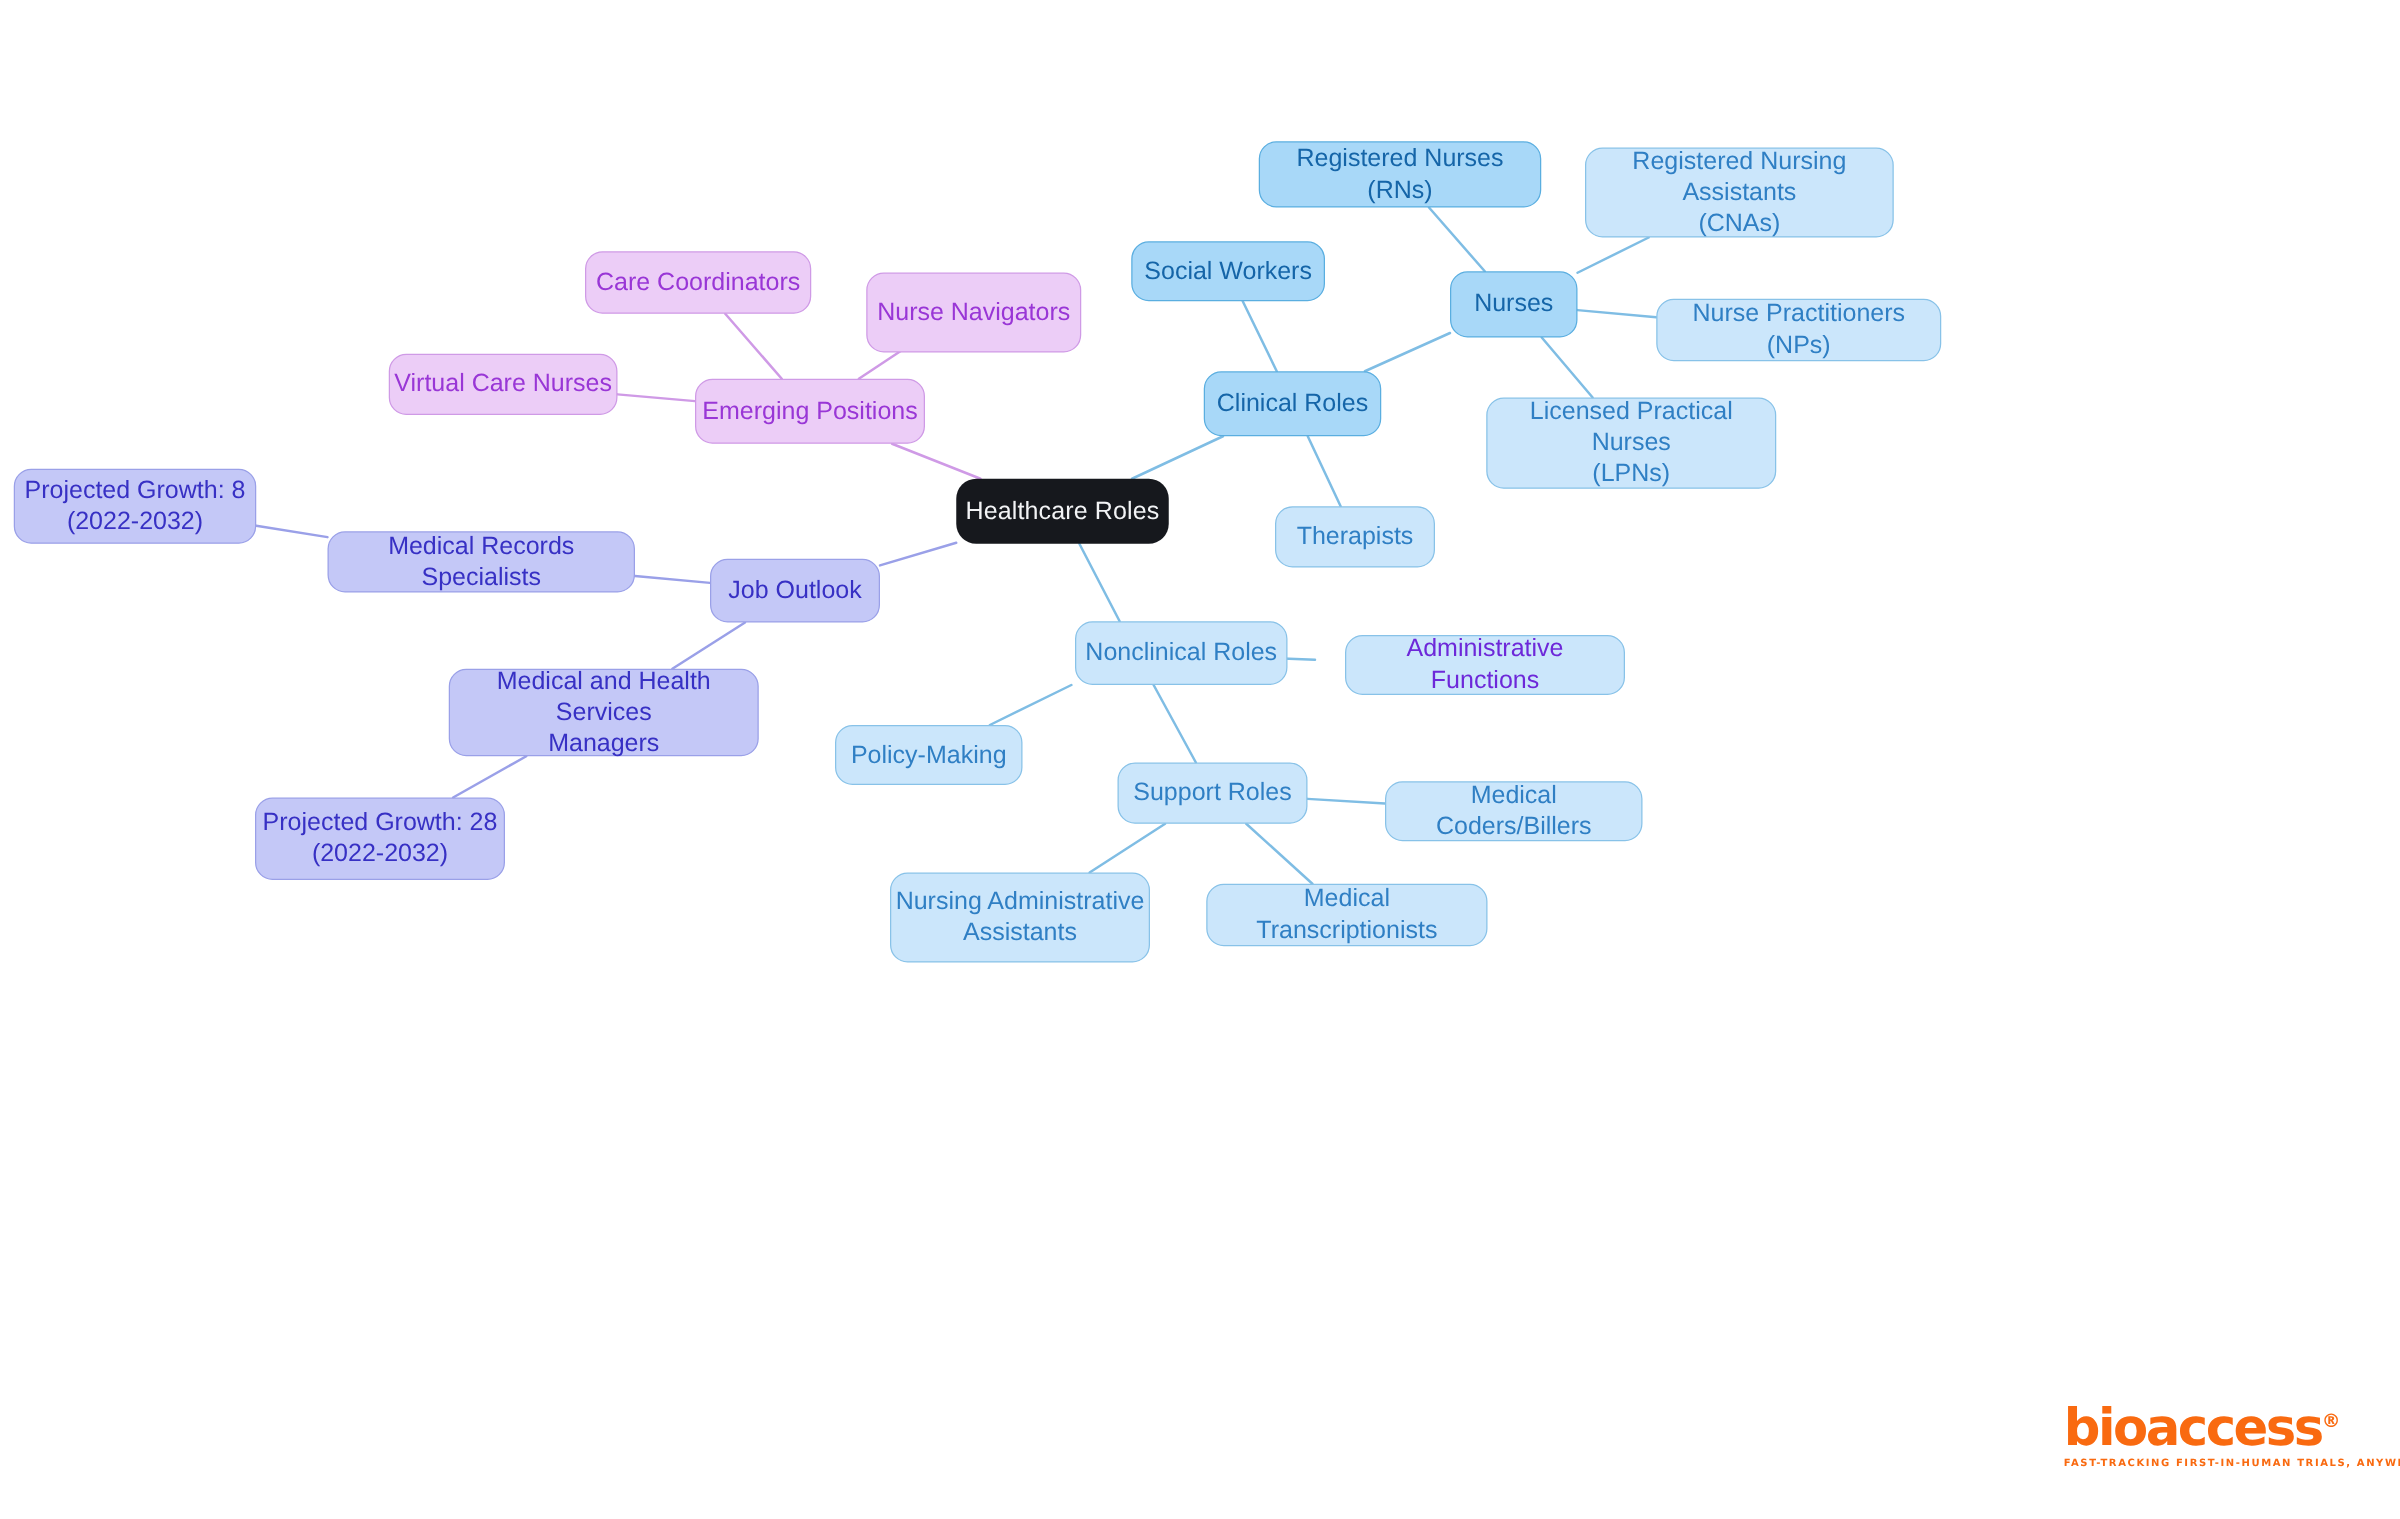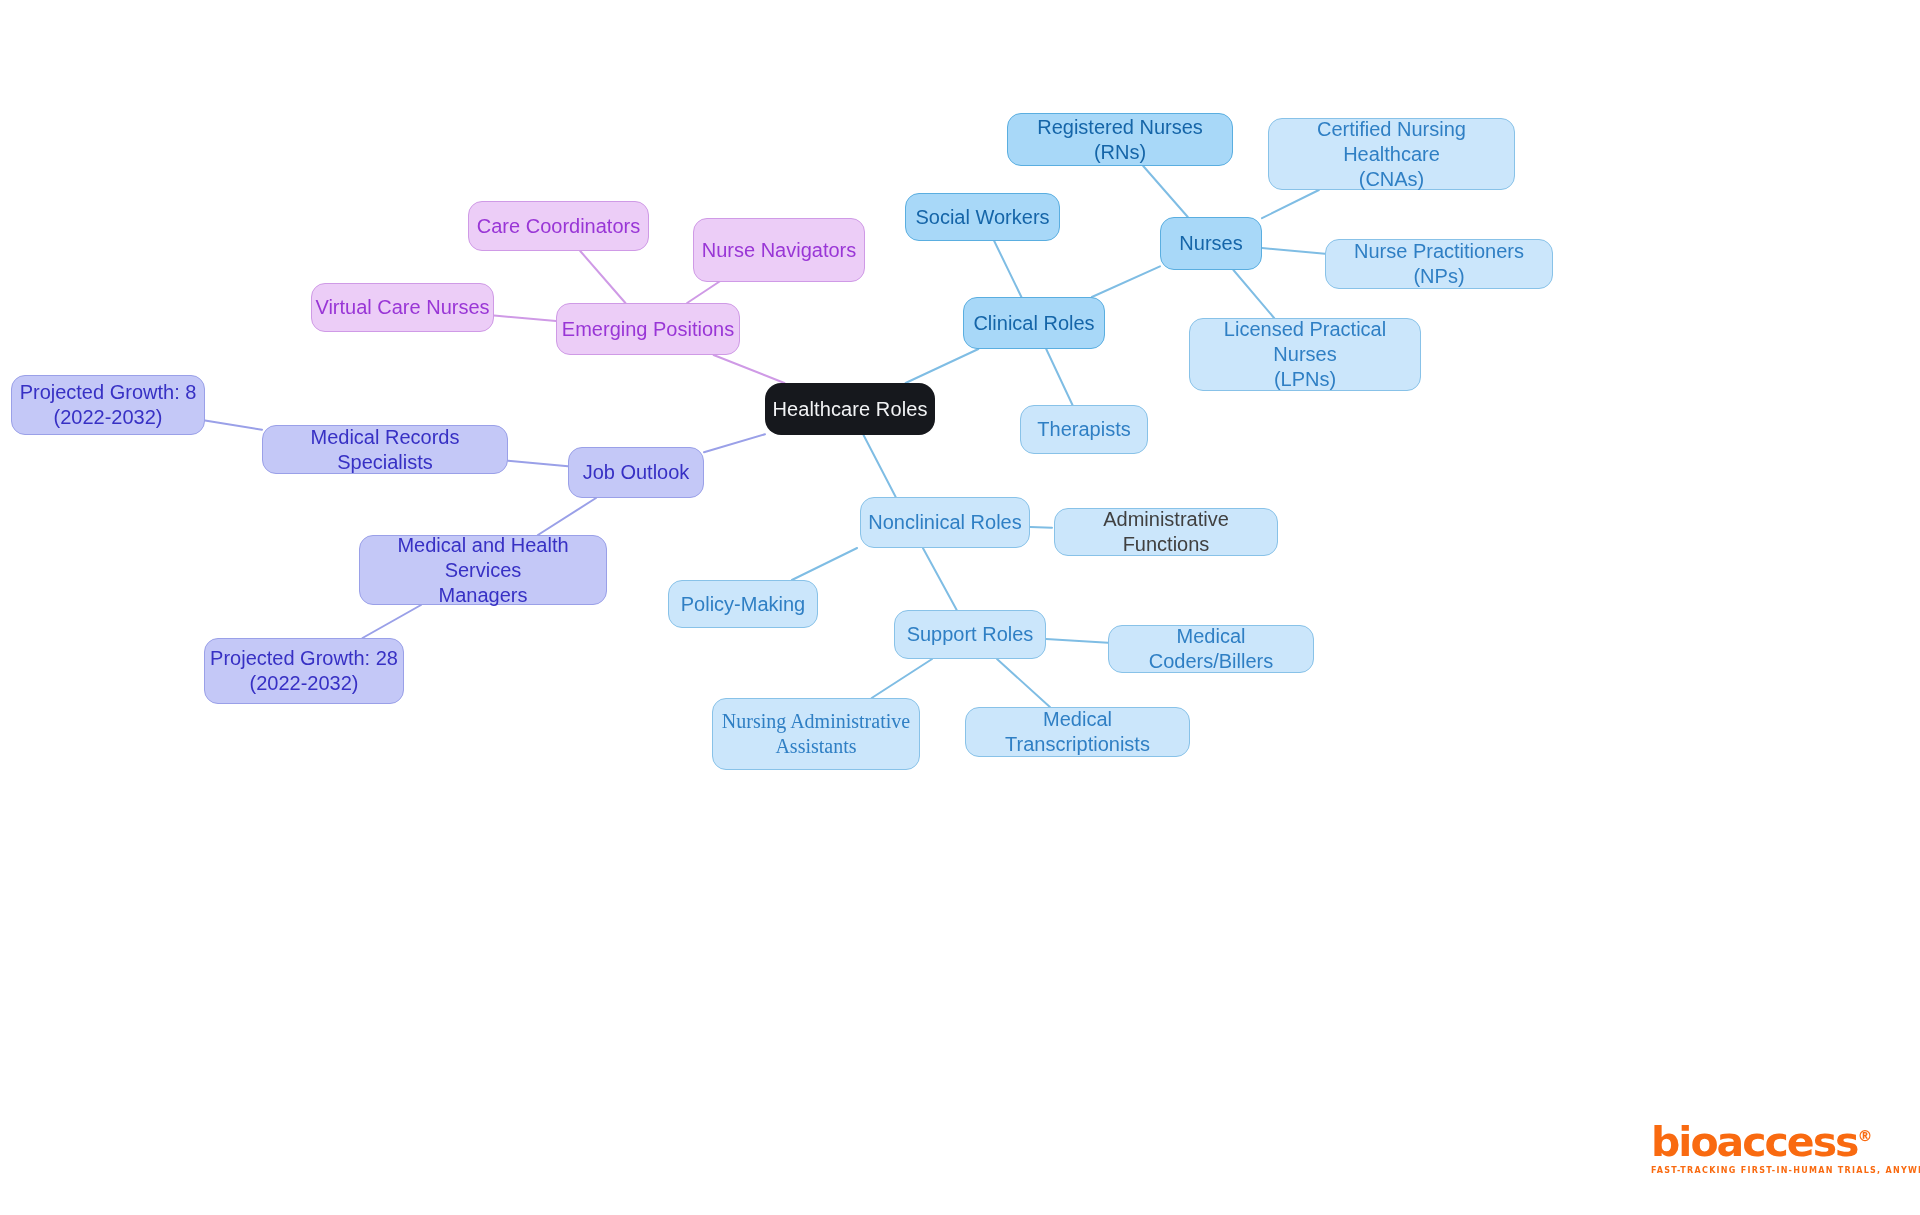--- a/index.html
+++ b/index.html
@@ -107,32 +107,32 @@
       <line x1="262.0" y1="429.7" x2="205.0" y2="420.6" stroke="#9aa0e8" stroke-width="2" stroke-linecap="round"></line>
       <line x1="596.0" y1="498.0" x2="537.9" y2="535.0" stroke="#9aa0e8" stroke-width="2" stroke-linecap="round"></line>
       <line x1="421.0" y1="605.0" x2="362.5" y2="638.0" stroke="#9aa0e8" stroke-width="2" stroke-linecap="round"></line>
     </svg>
   <div id="node-layer">
       <div class="node root" style="left: 765px; top: 383px; width: 170px; height: 52px; background: rgb(22, 24, 29); border-color: rgb(22, 24, 29); color: rgb(242, 243, 245); border-width: 0px;">Healthcare Roles</div>
       <div class="node lvl1" style="left: 963px; top: 297px; width: 142px; height: 52px; background: rgb(168, 216, 248); border-color: rgb(90, 174, 224); color: rgb(21, 101, 168);">Clinical Roles</div>
       <div class="node leaf" style="left: 905px; top: 193px; width: 155px; height: 48px; background: rgb(168, 216, 248); border-color: rgb(90, 174, 224); color: rgb(21, 101, 168);">Social Workers</div>
       <div class="node lvl1" style="left: 1160px; top: 217px; width: 102px; height: 53px; background: rgb(168, 216, 248); border-color: rgb(90, 174, 224); color: rgb(21, 101, 168);">Nurses</div>
       <div class="node leaf" style="left: 1007px; top: 113px; width: 226px; height: 53px; background: rgb(168, 216, 248); border-color: rgb(90, 174, 224); color: rgb(21, 101, 168);">Registered Nurses (RNs)</div>
-      <div class="node leaf" style="left: 1268px; top: 118px; width: 247px; height: 72px; background: rgb(203, 230, 251); border-color: rgb(136, 194, 232); color: rgb(47, 127, 196);">Certified Nursing Healthcare
+      <div class="node leaf" style="left: 1268px; top: 118px; width: 247px; height: 72px; background: rgb(203, 230, 251); border-color: rgb(136, 194, 232); color: rgb(47, 127, 196);">Registered Nursing Assistants
 (CNAs)</div>
       <div class="node leaf" style="left: 1325px; top: 239px; width: 228px; height: 50px; background: rgb(203, 230, 251); border-color: rgb(136, 194, 232); color: rgb(47, 127, 196);">Nurse Practitioners (NPs)</div>
       <div class="node leaf" style="left: 1189px; top: 318px; width: 232px; height: 73px; background: rgb(203, 230, 251); border-color: rgb(136, 194, 232); color: rgb(47, 127, 196);">Licensed Practical Nurses
 (LPNs)</div>
       <div class="node leaf" style="left: 1020px; top: 405px; width: 128px; height: 49px; background: rgb(203, 230, 251); border-color: rgb(136, 194, 232); color: rgb(47, 127, 196);">Therapists</div>
       <div class="node lvl1" style="left: 824px; top: 497px; width: 170px; height: 51px; background: rgb(203, 230, 251); border-color: rgb(136, 194, 232); color: rgb(47, 127, 196); margin-left: 36px;">Nonclinical Roles</div>
-      <div class="node leaf" style="left: 1054px; top: 508px; width: 224px; height: 48px; background: rgb(203, 230, 251); border-color: rgb(136, 194, 232); color: #404040;">Administrative Functions</div>
+      <div class="node leaf" style="left: 1076px; top: 508px; width: 224px; height: 48px; background: rgb(203, 230, 251); border-color: rgb(136, 194, 232); color: #6d28d9;">Administrative Functions</div>
       <div class="node leaf" style="left: 668px; top: 580px; width: 150px; height: 48px; background: rgb(203, 230, 251); border-color: rgb(136, 194, 232); color: rgb(47, 127, 196);">Policy-Making</div>
       <div class="node lvl1" style="left: 894px; top: 610px; width: 152px; height: 49px; background: rgb(203, 230, 251); border-color: rgb(136, 194, 232); color: rgb(47, 127, 196);">Support Roles</div>
       <div class="node leaf" style="left: 1108px; top: 625px; width: 206px; height: 48px; background: rgb(203, 230, 251); border-color: rgb(136, 194, 232); color: rgb(47, 127, 196);">Medical Coders/Billers</div>
-      <div class="node leaf" style="left: 712px; top: 698px; width: 208px; height: 72px; background: rgb(203, 230, 251); border-color: rgb(136, 194, 232); color: rgb(47, 127, 196); font-family: Liberation Serif, serif;">Nursing Administrative
+      <div class="node leaf" style="left: 712px; top: 698px; width: 208px; height: 72px; background: rgb(203, 230, 251); border-color: rgb(136, 194, 232); color: rgb(47, 127, 196);">Nursing Administrative
 Assistants</div>
       <div class="node leaf" style="left: 965px; top: 707px; width: 225px; height: 50px; background: rgb(203, 230, 251); border-color: rgb(136, 194, 232); color: rgb(47, 127, 196);">Medical Transcriptionists</div>
       <div class="node lvl1" style="left: 556px; top: 303px; width: 184px; height: 52px; background: rgb(236, 205, 247); border-color: rgb(207, 154, 230); color: rgb(153, 54, 214);">Emerging Positions</div>
       <div class="node leaf" style="left: 468px; top: 201px; width: 181px; height: 50px; background: rgb(236, 205, 247); border-color: rgb(207, 154, 230); color: rgb(153, 54, 214);">Care Coordinators</div>
       <div class="node leaf" style="left: 693px; top: 218px; width: 172px; height: 64px; background: rgb(236, 205, 247); border-color: rgb(207, 154, 230); color: rgb(153, 54, 214);">Nurse Navigators</div>
       <div class="node leaf" style="left: 311px; top: 283px; width: 183px; height: 49px; background: rgb(236, 205, 247); border-color: rgb(207, 154, 230); color: rgb(153, 54, 214);">Virtual Care Nurses</div>
       <div class="node lvl1" style="left: 568px; top: 447px; width: 136px; height: 51px; background: rgb(196, 200, 247); border-color: rgb(154, 160, 232); color: rgb(55, 48, 196);">Job Outlook</div>
       <div class="node leaf" style="left: 262px; top: 425px; width: 246px; height: 49px; background: rgb(196, 200, 247); border-color: rgb(154, 160, 232); color: rgb(55, 48, 196);">Medical Records Specialists</div>
       <div class="node leaf" style="left: 11px; top: 375px; width: 194px; height: 60px; background: rgb(196, 200, 247); border-color: rgb(154, 160, 232); color: rgb(55, 48, 196);">Projected Growth: 8
 (2022-2032)</div>

